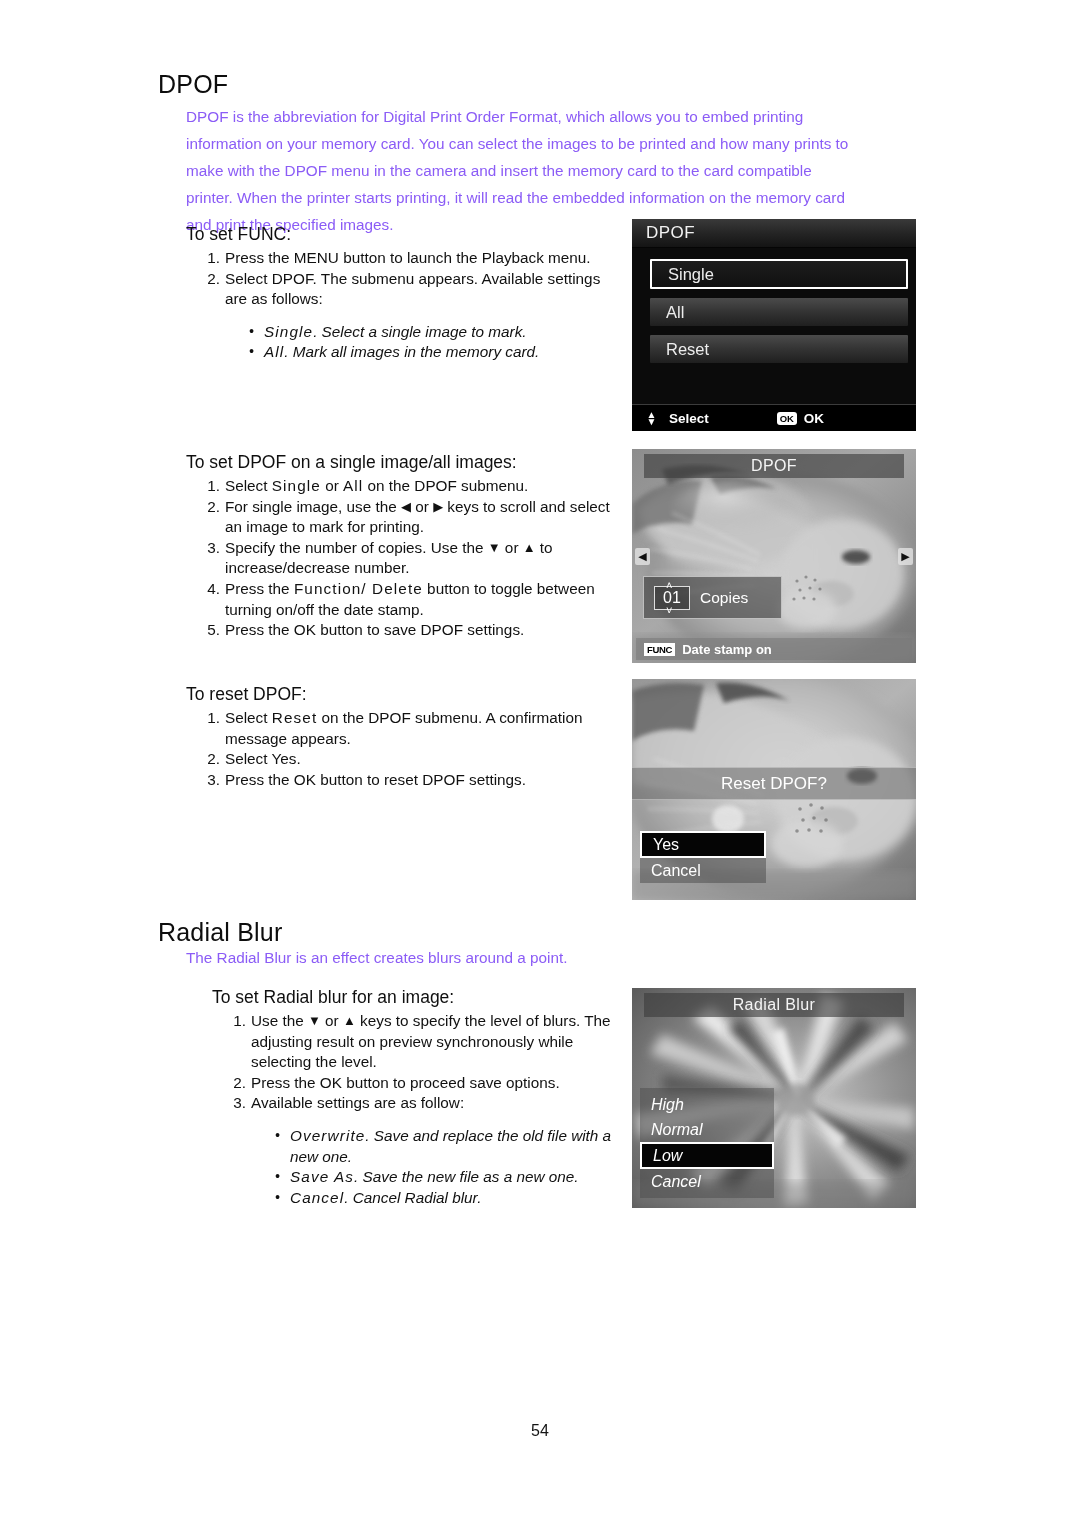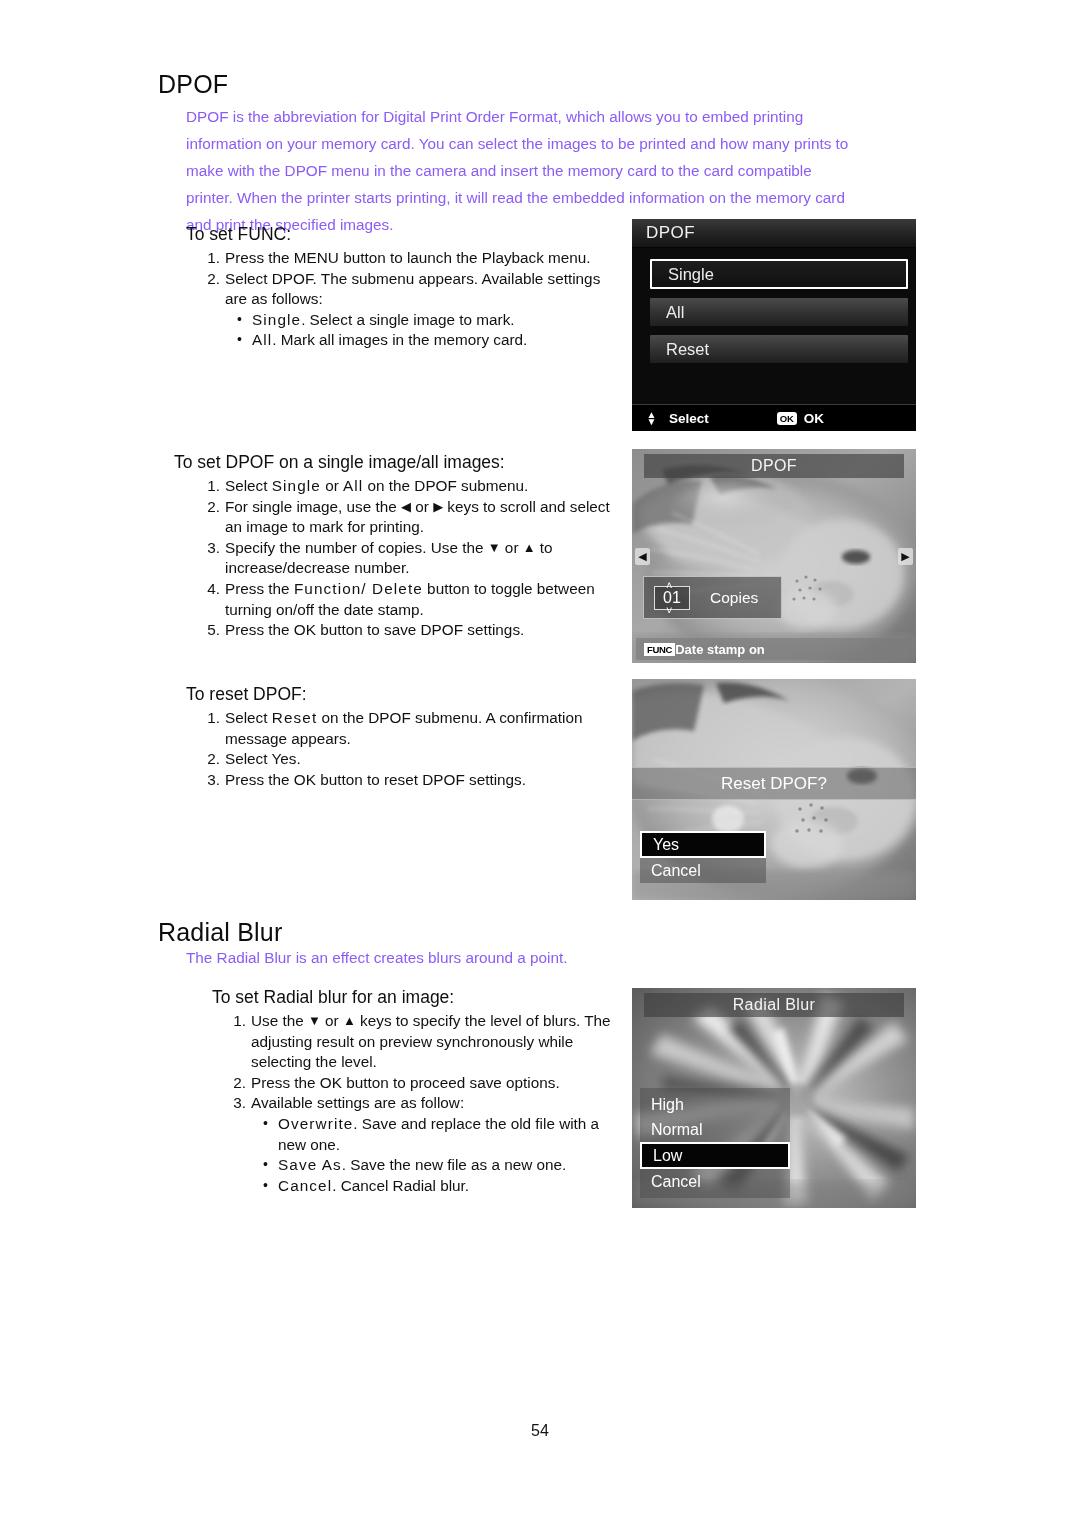--- a/index.html
+++ b/index.html
@@ -44,21 +44,21 @@
   #intro-para { left: 186px; top: 103px; width: 668px; }
   #radial-para { left: 186px; top: 944px; width: 500px; }
 
   .sub-head {
     position: absolute;
     font-size: 17.5px;
     color: #0f0f0f;
     white-space: nowrap;
   }
   #sub-set-dpof       { left: 186px; top: 224px; }
-  #sub-set-single     { left: 174px; top: 452px; }
+  #sub-set-single     { left: 186px; top: 452px; }
   #sub-reset-dpof     { left: 186px; top: 684px; }
   #sub-set-radial     { left: 212px; top: 987px; }
 
   .steps {
     position: absolute;
     font-size: 15.3px;
     line-height: 20.6px;
   }
   #steps-set-dpof   { left: 198px; top: 248px; width: 420px; }
   #steps-set-single { left: 198px; top: 476px; width: 428px; }
@@ -70,23 +70,24 @@
     padding-left: 27px;
     margin: 0 0 0 0;
   }
   .step > .num {
     position: absolute;
     left: 0; top: 0;
     width: 22px;
     text-align: right;
   }
   .bullets {
-    margin: 0;
+    margin: 12px;
     padding: 0;
     list-style: none;
+    font-style: italic;
   }
   .bullets > li {
     position: relative;
     padding-left: 18px;
     margin-left: 36px;
   }
   .bullets > li::before {
     content: "\2022";
     position: absolute;
     left: 3px; top: -1px;
@@ -176,20 +177,21 @@
     letter-spacing: -0.2px;
   }
   .func-badge {
     display: inline-block;
     background: #ffffff;
     color: #000000;
     font-size: 9.5px;
     font-weight: bold;
     padding: 1px 3px;
     line-height: 11px;
+    margin-right: 7px;
     letter-spacing: -0.3px;
   }
   .status-gap { width: 68px; display: inline-block; }
 
   
   .photo { position: absolute; inset: 0; }
   .photo svg, .photo canvas { display: block; width: 100%; height: 100%; }
 
   .overlay-title {
     position: absolute; left: 12px; right: 12px; top: 5px;
@@ -222,21 +224,21 @@
   }
   .copies-num {
     margin-left: 10px;
     width: 34px; height: 22px;
     border: 1px solid #dedede;
     color: #ffffff;
     font-size: 16px;
     display: flex; align-items: center; justify-content: center;
     background: rgba(20,20,20,0.35);
   }
-  .copies-label { color: #ffffff; font-size: 15.5px; margin-left: 20px; }
+  .copies-label { color: #ffffff; font-size: 15.5px; margin-left: 10px; }
   .chev {
     position: absolute;
     left: 22px;
     color: #ffffff;
     font-size: 11px;
     line-height: 8px;
   }
   #chev-up { top: 4px; }
   #chev-down { bottom: 4px; }
 
@@ -278,23 +280,24 @@
   }
   .choice.selected {
     background: #050505;
     border: 2px solid #ffffff;
     height: 27px;
   }
 
   .level-list {
     position: absolute;
     left: 8px; top: 100px;
-    width: 150px;
+    width: 134px;
     background: rgba(70,70,70,0.45);
     padding: 4px 0;
+    font-style: italic;
   }
   .level {
     height: 25px;
     color: #ffffff;
     font-size: 16px;
     display: flex; align-items: center;
     padding-left: 11px;
     box-sizing: border-box;
   }
   .level.selected {

